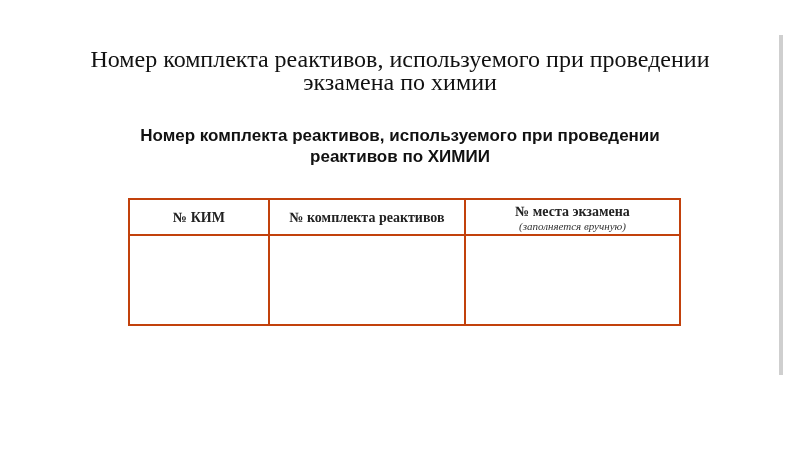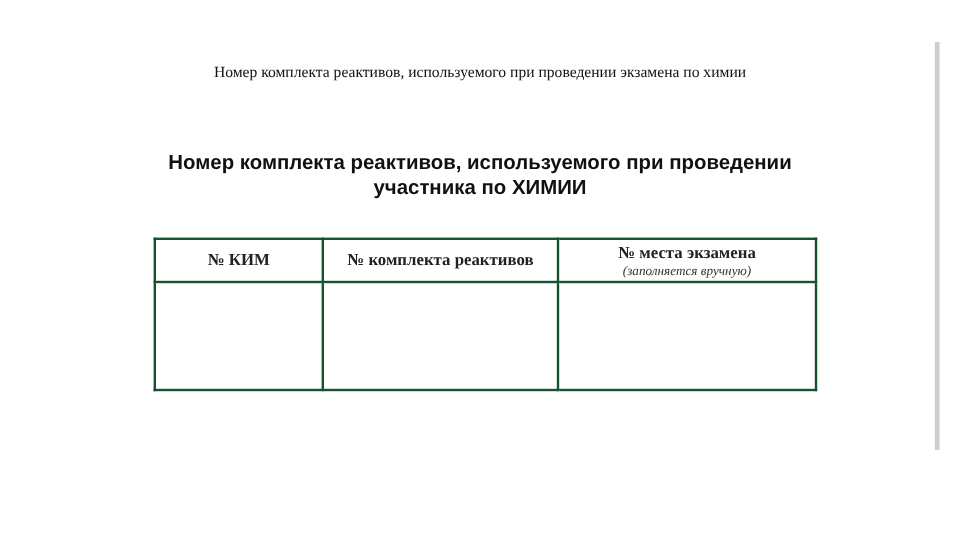--- a/index.html
+++ b/index.html
@@ -2,54 +2,54 @@
 <html><head>
 <meta charset="utf-8">
 <style>
   html, body { margin: 0; padding: 0; }
   body {
     width: 800px; height: 450px; background: #ffffff; position: relative; overflow: hidden;
     font-family: "Liberation Serif", serif; color: #000;
   }
   .slide-title {
     position: absolute; left: 90px; top: 48px; width: 620px;
-    text-align: center; font-size: 13px; line-height: 23px; color: #111;
+    text-align: center; font-size: 24px; line-height: 23px; color: #111;
   }
   .image-block {
     position: absolute; left: 120px; top: 115px; width: 570px; height: 220px;
   }
   .image-heading {
     position: absolute; left: 0; top: 10px; width: 560px; text-align: center;
     font-family: Liberation Sans, sans-serif; font-weight: bold; font-size: 17px; line-height: 21px;
     color: #111;
   }
   table.kit-table {
     position: absolute; left: 8px; top: 83px; width: 551px; height: 127px;
     border-collapse: collapse; table-layout: fixed;
   }
   table.kit-table td {
-    border: 2px solid #14532d; vertical-align: middle; text-align: center; padding: 0;
+    border: 2px solid #c2410c; vertical-align: middle; text-align: center; padding: 0;
   }
   tr.header-row td { height: 34px; }
   tr.body-row td { height: 88px; }
   .hdr { font-weight: bold; font-size: 14px; line-height: 15px; color: #222; }
   .hdr-sub { font-style: italic; font-weight: normal; font-size: 11px; line-height: 13px; color: #333; display: block; }
   .scrollbar {
     position: absolute; left: 779px; top: 35px; width: 4px; height: 340px; background: #cfcfcf;
   }
 </style>
 </head>
 <body>
 
 <div class="slide-title">Номер комплекта реактивов, используемого при проведении экзамена по химии</div>
 
 <div class="image-block">
   <div class="image-heading">
     <div>Номер комплекта реактивов, используемого при проведении</div>
-    <div>участника по ХИМИИ</div>
+    <div>реактивов по ХИМИИ</div>
   </div>
 
   <table class="kit-table">
     <colgroup>
       <col style="width:140px">
       <col style="width:196px">
       <col style="width:215px">
     </colgroup>
     <tbody>
         <tr class="header-row">

